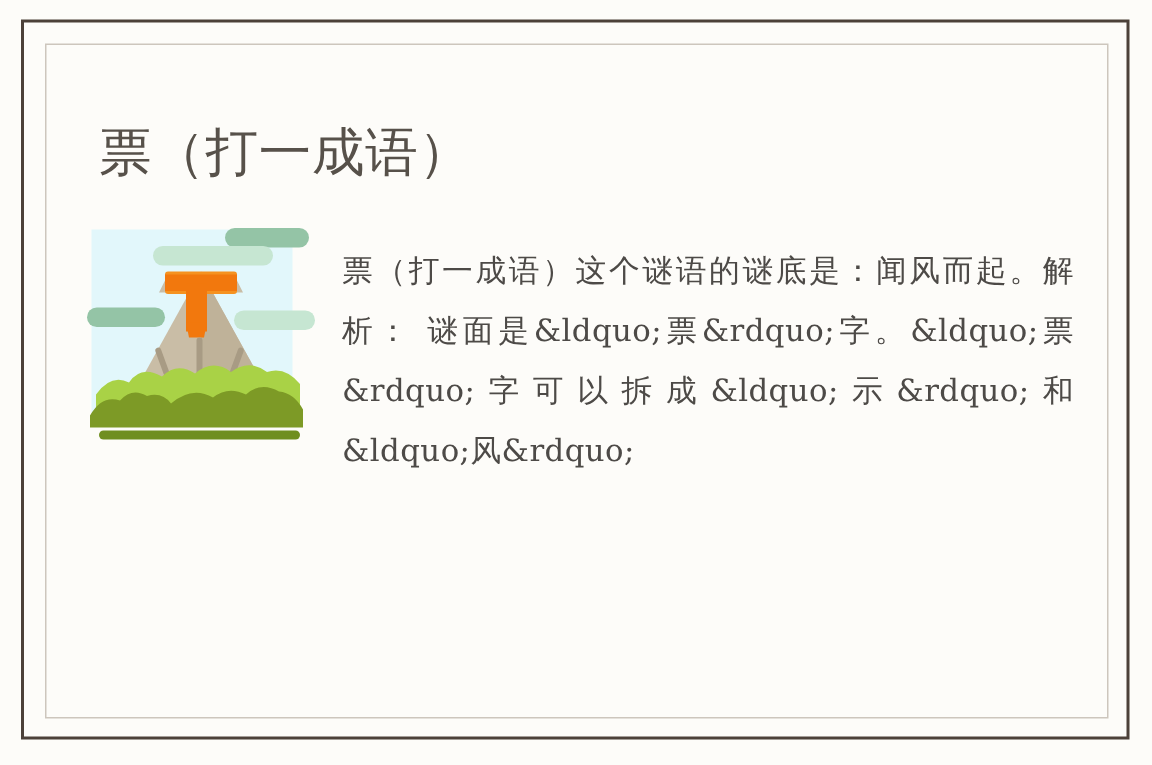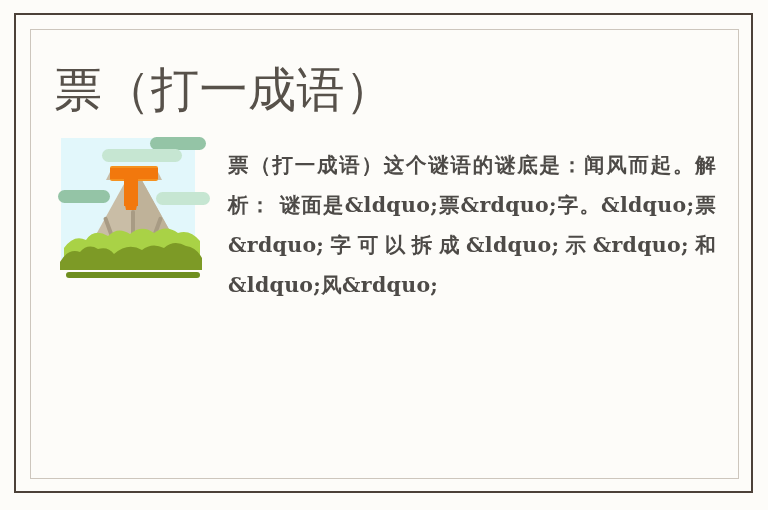--- a/index.html
+++ b/index.html
@@ -51,37 +51,36 @@
     width: 709px;
     height: 450px;
     box-sizing: border-box;
     padding: 0;
   }
 
   .page-title {
     position: absolute;
     left: 24px;
     top: 40px;
-    margin: 0;
-    font-size: 48px;
+    margin: 12px;
+    font-size: 35px;
     line-height: 42px;
     font-weight: 400;
     letter-spacing: 0.5px;
     color: #57514a;
     font-family: "Liberation Sans", "DejaVu Sans", sans-serif;
     white-space: nowrap;
     text-align: right;
   }
 
   .article-body {
     position: absolute;
     left: 24px;
-    top: 95px;
+    top: 110px;
     width: 662px;
-    font-weight: bold;
   }
 
   
   .illustration {
     float: left;
     width: 152px;
     height: 155px;
     margin: 6px 18px 6px 4px;
     position: relative;
   }

